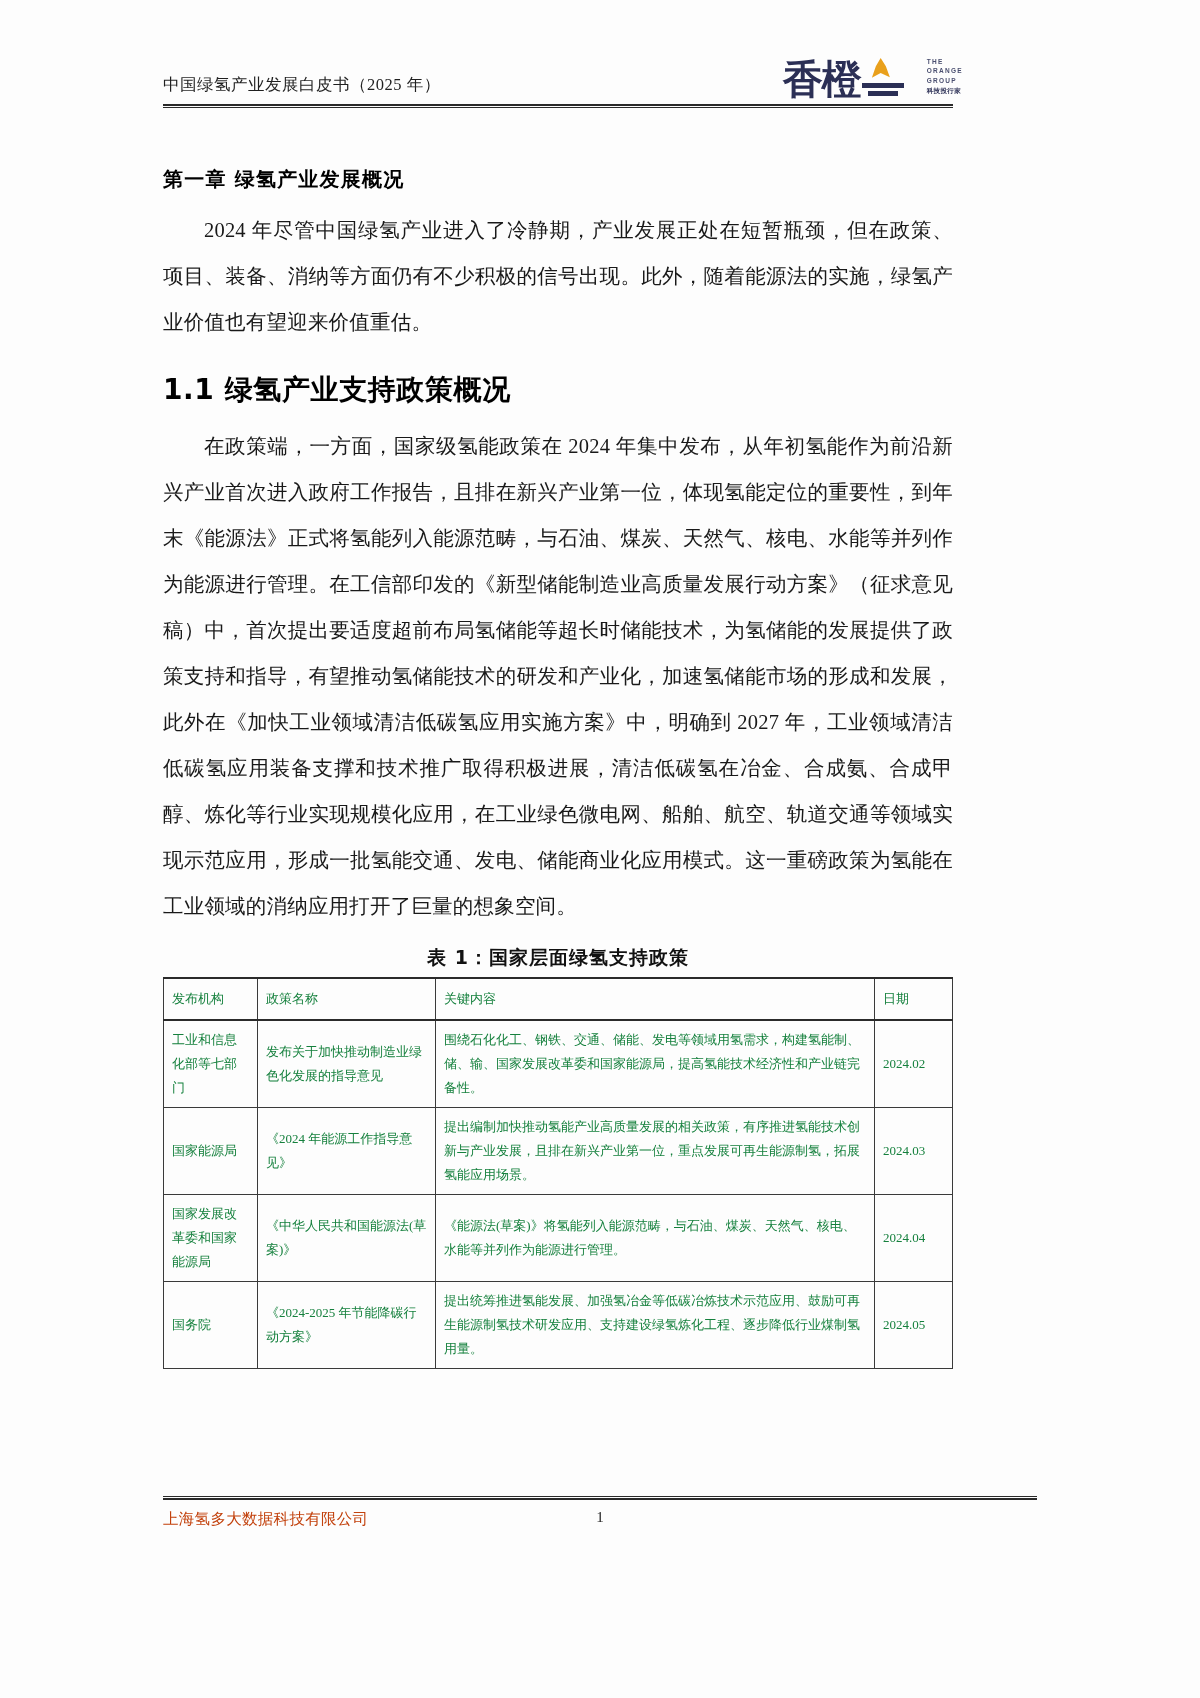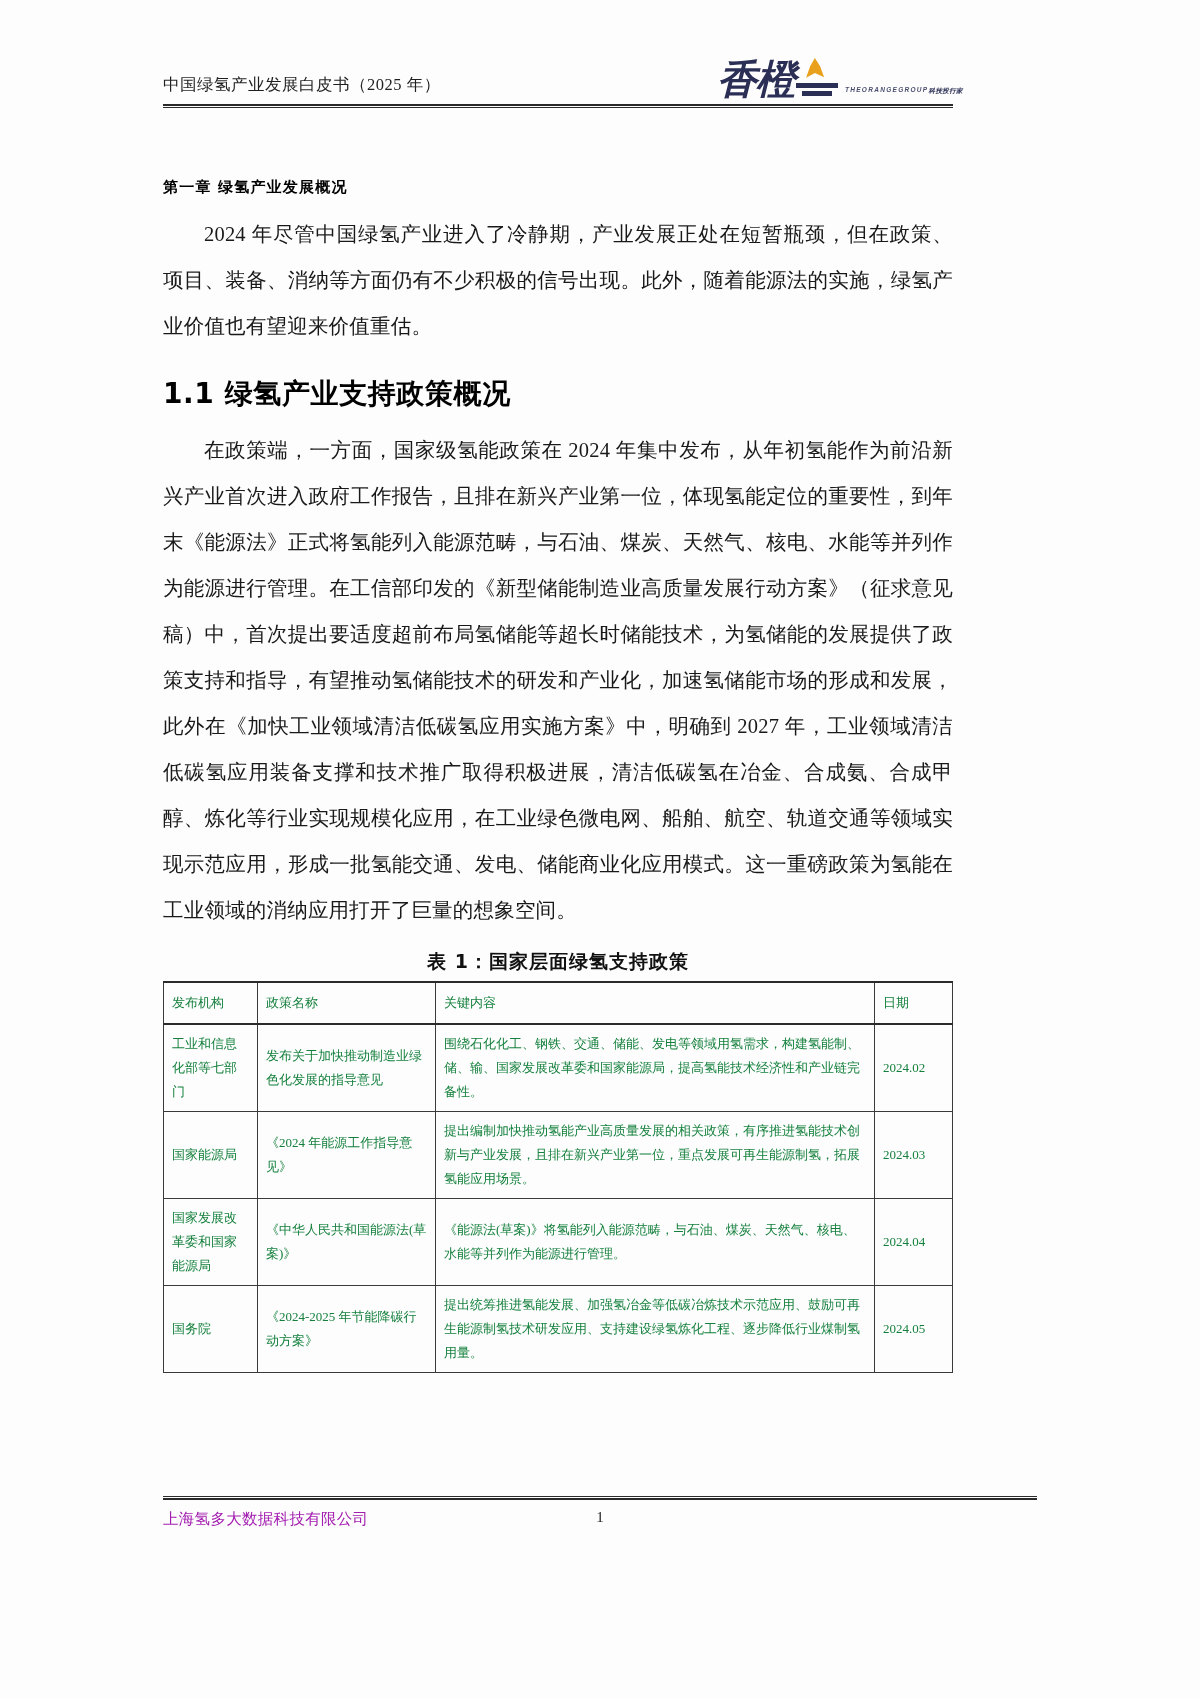--- a/index.html
+++ b/index.html
@@ -44,21 +44,20 @@
     border-bottom: 1px solid #2a2a2a;
     height: 4px;
   }
   .logo {
     position: absolute;
     right: -10px;
     bottom: 32px;
     display: flex;
     align-items: flex-end;
     gap: 3px;
-    font-style: italic;
   }
   .logo-cn {
     font-family: "DejaVu Sans", sans-serif;
     font-size: 40px;
     font-weight: 700;
     color: #2b2f55;
     line-height: 0.95;
     letter-spacing: -1px;
     display: flex;
     align-items: flex-end;
@@ -84,23 +83,24 @@
     background: #2b2f55;
   }
   .logo-mark .bar2 {
     position: absolute;
     left: 6px; top: 33px;
     width: 30px; height: 5px;
     background: #2b2f55;
   }
   .logo-sub {
     display: flex;
+    flex-direction: column;
     justify-content: center;
     padding-bottom: 2px;
-    margin-left: 3px;
+    margin-left: 19px;
   }
   .logo-sub .en {
     font-family: "Liberation Sans", sans-serif;
     font-size: 6.5px;
     letter-spacing: 1.3px;
     color: #4a4f70;
     line-height: 1.45;
     font-weight: 700;
   }
   .logo-sub .cn-small {
@@ -108,24 +108,24 @@
     font-size: 6.5px;
     letter-spacing: 0.4px;
     color: #2b2f55;
     margin-top: 2px;
     font-weight: 700;
   }
 
   
   h1.chapter {
     font-family: "DejaVu Sans", sans-serif;
-    font-size: 15px;
+    font-size: 20px;
     font-weight: 700;
     letter-spacing: 1.2px;
-    margin-top: 48px;
+    margin-top: 36px;
     color: #000;
   }
   h2.section {
     font-family: "DejaVu Sans", sans-serif;
     font-size: 28px;
     font-weight: 700;
     letter-spacing: 0.6px;
     margin-top: 26px;
     margin-bottom: 4px;
     color: #000;
@@ -197,21 +197,21 @@
     margin-bottom: 9px;
   }
   .footer-row {
     display: flex;
     align-items: baseline;
     position: relative;
   }
   .footer-company {
     font-size: 15.5px;
     letter-spacing: 0.3px;
-    color: #a21caf;
+    color: #c2410c;
   }
   .footer-page {
     position: absolute;
     left: 50%;
     transform: translateX(-50%);
     font-size: 15px;
     color: #1f1f1f;
   }
 </style>
 </head>

